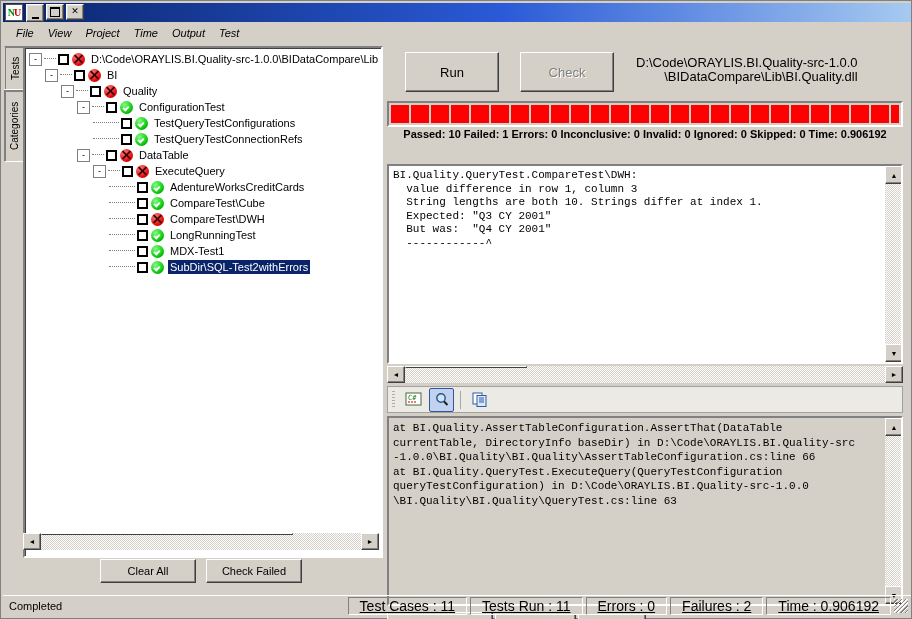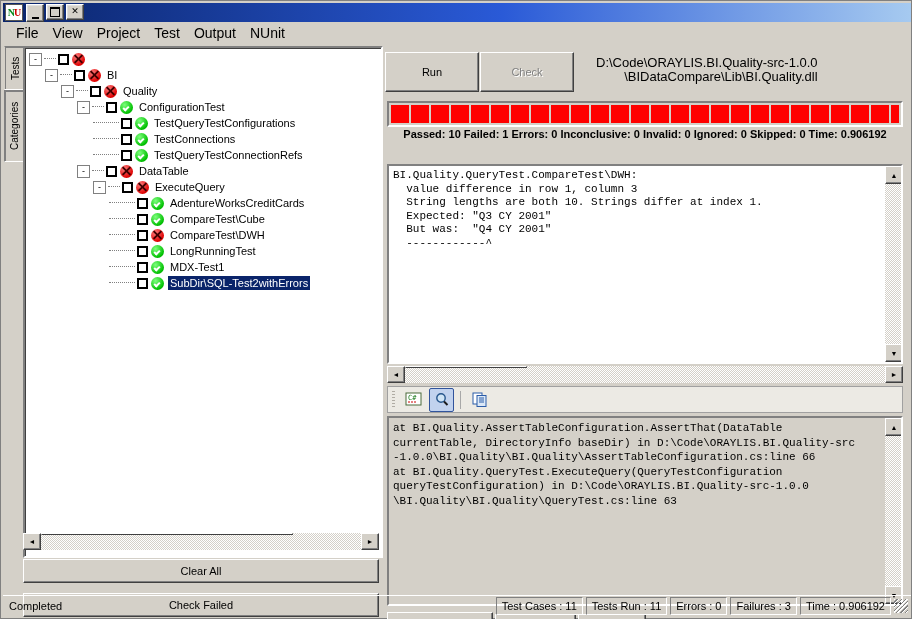--- a/index.html
+++ b/index.html
@@ -29,21 +29,21 @@
     border-right-color:#404040;border-bottom-color:#404040;
     box-shadow:inset -1px -1px 0 #808080, inset 1px 1px 0 #dfdfdf;
     display:flex;align-items:center;justify-content:center;font-size:9px;line-height:1;
     font-family:"Liberation Sans",sans-serif;color:#000;}
   .wb-min{align-items:flex-end;padding-bottom:2px;}
   .wb-min i{display:block;width:7px;height:2px;background:#000;}
   .wb-max i{display:block;width:8px;height:7px;border:1px solid #000;border-top-width:2px;}
 
   
   .menubar{position:absolute;left:2px;top:22px;width:908px;height:19px;display:flex;align-items:center;padding-left:6px;}
-  .menu-item{padding:2px 7px;font-size:14px;}
+  .menu-item{padding:2px 7px;font-size:11px;font-style:italic;}
 
   
   .vtabs{position:absolute;left:3px;top:45px;width:19px;height:160px;}
   .vtab{position:absolute;left:0;width:19px;background:#d4d0c8;
     border:1px solid #fff;border-right-color:#808080;border-bottom-color:#808080;
     box-shadow:inset -1px -1px 0 #808080;
     writing-mode:vertical-rl;transform:rotate(180deg);
     display:flex;align-items:center;justify-content:center;font-size:10px;}
   .vtab-tests{top:0;height:42px;background:#d4d0c8;border-right-color:#d4d0c8;width:21px;}
   .vtab-cat{top:44px;height:70px;}
@@ -72,32 +72,32 @@
   .tlabel.sel{background:#0a246a;color:#fff;}
 
   .hscroll{position:absolute;left:22px;top:532px;width:356px;height:17px;
     background:#d4d0c8;display:flex;align-items:stretch;}
   .sb-arrow{width:16px;background:#d4d0c8;border:1px solid #fff;border-right-color:#404040;border-bottom-color:#404040;
     box-shadow:inset -1px -1px 0 #808080;display:flex;align-items:center;justify-content:center;font-size:7px;}
   .sb-track{flex:1;background-image:repeating-conic-gradient(#fff 0% 25%,#d4d0c8 0% 50%);background-size:2px 2px;}
   .sb-thumb{width:250px;background:#d4d0c8;border:1px solid #fff;border-right-color:#404040;border-bottom-color:#404040;
     box-shadow:inset -1px -1px 0 #808080;}
 
-  .btnrow{position:absolute;left:22px;top:558px;width:356px;display:flex;justify-content:center;gap:10px;flex-direction:column;}
+  .btnrow{position:absolute;left:22px;top:558px;width:356px;display:flex;justify-content:center;gap:10px;}
   .btn{min-width:94px;height:22px;background:#d4d0c8;
     border:1px solid #fff;border-right-color:#404040;border-bottom-color:#404040;
     box-shadow:inset -1px -1px 0 #808080;
     display:flex;align-items:center;justify-content:center;font-size:11px;}
 
   
   .rightpane{position:absolute;left:383px;top:45px;width:526px;height:530px;}
   .runbar{position:absolute;left:0;top:0;width:521px;height:52px;display:flex;align-items:flex-start;padding-top:6px;}
-  .bigbtn{width:92px;height:38px;margin-left:1px;background:#d4d0c8;
+  .bigbtn{width:92px;height:38px;margin-left:21px;background:#d4d0c8;
     border:1px solid #fff;border-right-color:#404040;border-bottom-color:#404040;
-    box-shadow:inset -1px -1px 0 #808080;display:flex;align-items:center;justify-content:center;font-size:11px;}
+    box-shadow:inset -1px -1px 0 #808080;display:flex;align-items:center;justify-content:center;font-size:13px;}
   .bigbtn.disabled{color:#808080;text-shadow:1px 1px 0 #fff;}
   .dllpath{margin-left:22px;font-size:13px;line-height:14px;padding-top:4px;text-align:right;}
 
   .progwrap{position:absolute;left:3px;top:55px;width:516px;height:26px;
     background:#d4d0c8;border:2px solid;border-color:#808080 #fff #fff #808080;box-sizing:border-box;padding:2px;}
   .progbar{width:100%;height:100%;display:flex;gap:2px;overflow:hidden;}
   .pseg{flex:0 0 18px;background:#ff0000;}
 
   .statline{position:absolute;left:3px;top:82px;width:516px;height:18px;overflow:hidden;
     text-align:center;font-size:11px;font-weight:bold;line-height:13px;}
@@ -125,23 +125,23 @@
   .tabrow{position:absolute;left:3px;top:566px;display:flex;align-items:flex-end;}
   .tab{height:17px;padding:0 5px;background:#d4d0c8;font-size:11px;
     border:1px solid #fff;border-right-color:#404040;border-bottom:none;
     box-shadow:inset -1px 0 0 #808080;display:flex;align-items:center;margin-right:2px;}
   .tab.sel{height:19px;font-weight:normal;background:#d4d0c8;box-shadow:inset -1px 0 0 #808080;}
 
   
   .statusbar{position:absolute;left:2px;bottom:2px;width:908px;height:20px;
     border-top:1px solid #fff;display:flex;align-items:center;}
   .sb-main{flex:1;padding-left:6px;font-size:11px;}
-  .sb-cell{height:16px;margin-right:3px;padding:0 5px;font-size:11px;
+  .sb-cell{height:16px;margin-right:3px;padding:0 11px;font-size:14px;
     border:1px solid #808080;border-right-color:#fff;border-bottom-color:#fff;
-    display:flex;align-items:center;}
+    display:flex;align-items:center;text-decoration:underline;}
   .grip2{width:14px;height:14px;margin-right:3px;
     background-image:repeating-linear-gradient(135deg,#fff 0 1px,transparent 1px 3px),
                      repeating-linear-gradient(135deg,transparent 0 2px,#808080 2px 3px);}
 </style>
 </head>
 <body>
 
 <div class="win">
 
   <div class="titlebar">
@@ -157,38 +157,39 @@
           <i></i>
         </div>
       <div class="winbtn wb-close">✕</div>
     </div>
   </div>
 
   <div class="menubar">
     <div class="menu-item">File</div>
     <div class="menu-item">View</div>
     <div class="menu-item">Project</div>
+    <div class="menu-item">Time</div>
+    <div class="menu-item">Output</div>
     <div class="menu-item">Test</div>
-    <div class="menu-item">Output</div>
-    <div class="menu-item">NUnit</div>
   </div>
 
   <div class="vtabs">
     <div class="vtab vtab-tests">Tests</div>
     <div class="vtab vtab-cat">Categories</div>
   </div>
 
   <div class="treepanel">
     <div class="tree" id="tree-root">
         <div class="tnode">
           <span class="ind" style="width: 0px;"></span>
           <span class="expander">-</span>
           <span class="dotlead"></span>
           <span class="cbx"></span>
           <span class="sicon fail"></span>
+          <span class="tlabel">D:\Code\ORAYLIS.BI.Quality-src-1.0.0\BIDataCompare\Lib</span>
         </div>
         <div class="tnode">
           <span class="ind" style="width: 16px;"></span>
           <span class="expander">-</span>
           <span class="dotlead"></span>
           <span class="cbx"></span>
           <span class="sicon fail"></span>
           <span class="tlabel">BI</span>
         </div>
         <div class="tnode">
@@ -206,27 +207,20 @@
           <span class="cbx"></span>
           <span class="sicon pass"></span>
           <span class="tlabel">ConfigurationTest</span>
         </div>
         <div class="tnode">
           <span class="ind" style="width: 64px;"></span>
           <span class="dotlead" style="width: 26px;"></span>
           <span class="cbx"></span>
           <span class="sicon pass"></span>
           <span class="tlabel">TestQueryTestConfigurations</span>
-        </div>
-        <div class="tnode">
-          <span class="ind" style="width: 64px;"></span>
-          <span class="dotlead" style="width: 26px;"></span>
-          <span class="cbx"></span>
-          <span class="sicon pass"></span>
-          <span class="tlabel">TestConnections</span>
         </div>
         <div class="tnode">
           <span class="ind" style="width: 64px;"></span>
           <span class="dotlead" style="width: 26px;"></span>
           <span class="cbx"></span>
           <span class="sicon pass"></span>
           <span class="tlabel">TestQueryTestConnectionRefs</span>
         </div>
         <div class="tnode">
           <span class="ind" style="width: 48px;"></span>
@@ -415,18 +409,18 @@
       <div class="tab">Text Output</div>
     </div>
 
   </div>
 
   <div class="statusbar">
     <div class="sb-main">Completed</div>
     <div class="sb-cell">Test Cases : 11</div>
     <div class="sb-cell">Tests Run : 11</div>
     <div class="sb-cell">Errors : 0</div>
-    <div class="sb-cell">Failures : 3</div>
+    <div class="sb-cell">Failures : 2</div>
     <div class="sb-cell">Time : 0.906192</div>
     <div class="grip2"></div>
   </div>
 
 </div>
 
 </body></html>

